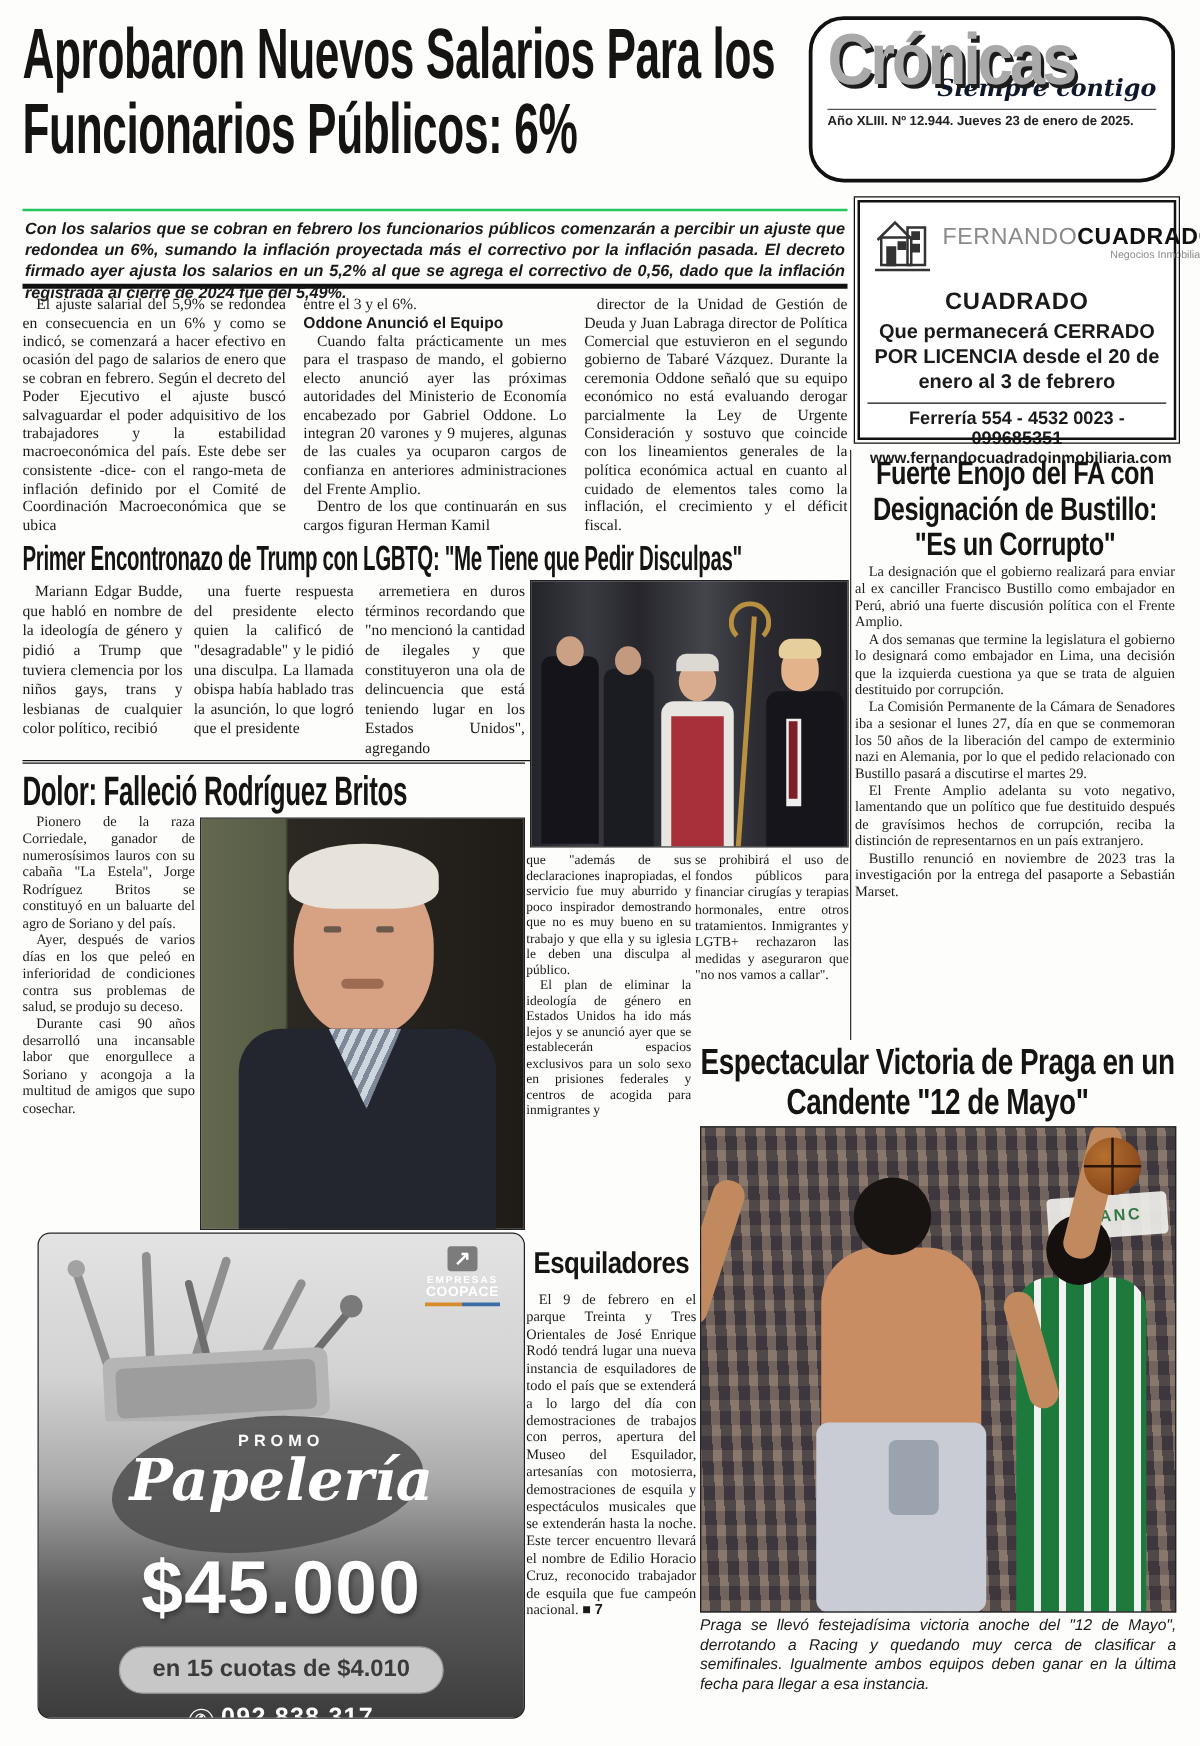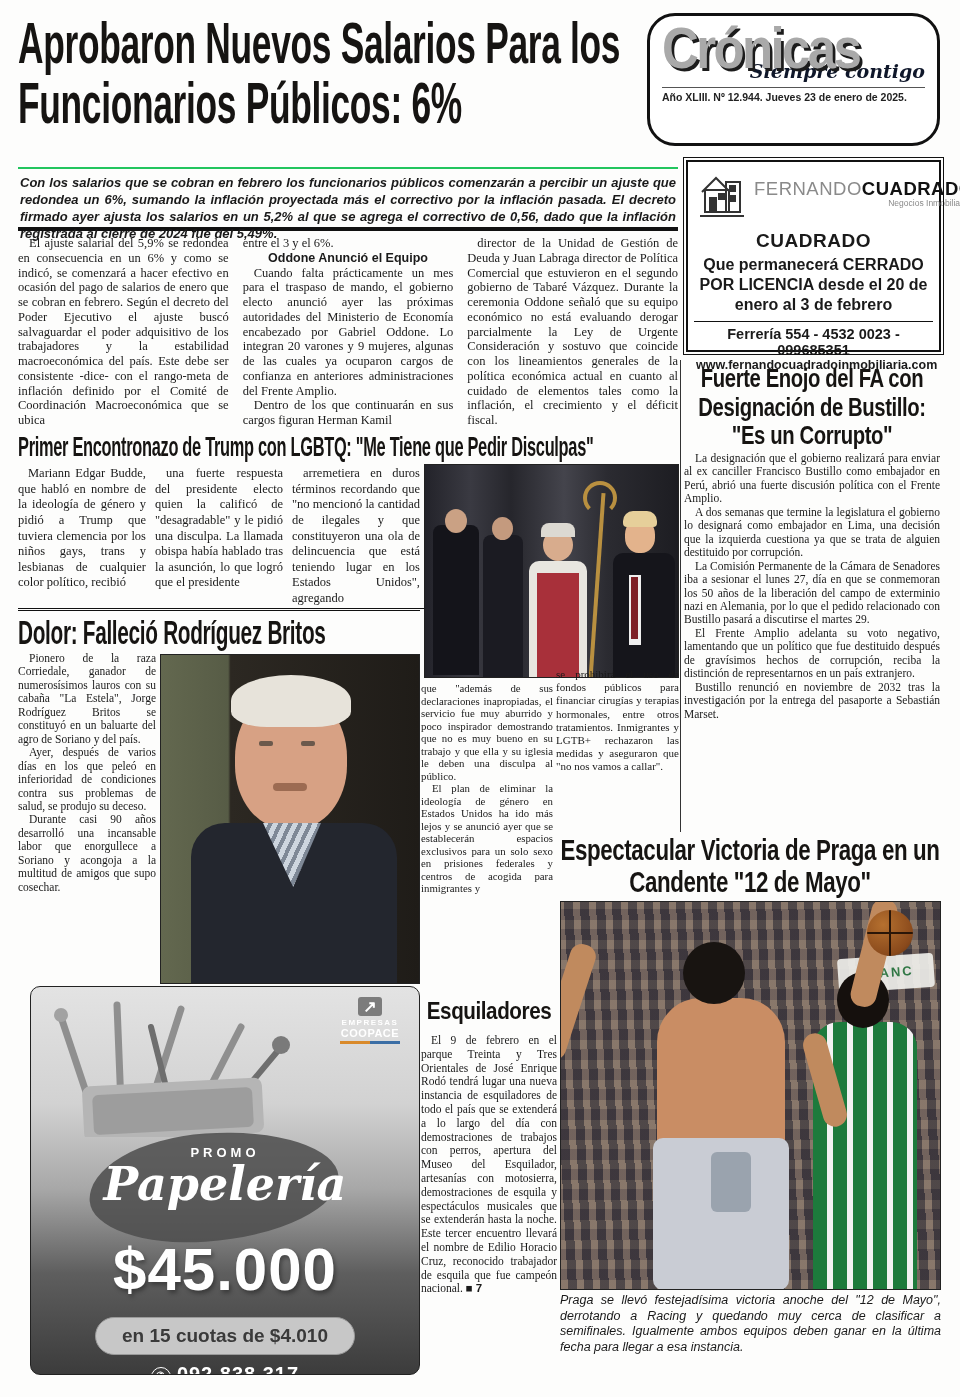--- a/index.html
+++ b/index.html
@@ -31,28 +31,28 @@
   .h-esquila{left:421px;top:997px;width:162px;margin-left:-13px;font-size:24px;transform:scaleX(.86);
              transform-origin:50% 0;text-align:center;}
   
   .lede{left:18px;top:167px;width:660px;height:64px;border-top:2px solid #22c55e;border-bottom:4px solid #111;
         box-sizing:border-box;padding:6px 2px;font-family:"Liberation Sans",sans-serif;font-style:italic;
         font-weight:600;font-size:13px;line-height:1.3;}
   .vrule{left:680px;top:360px;width:0;height:472px;border-left:1px solid #333;}
   
   .body-col{font-size:12.5px;line-height:1.18;overflow:hidden;}
   .small-col{font-size:11.5px;line-height:1.17;}
-  .subhead{font-family:"Liberation Sans",sans-serif;font-weight:700;text-align:center;font-size:12.5px;text-indent:0 !important;}
+  .subhead{font-family:"Liberation Sans",sans-serif;font-weight:700;font-size:12.5px;text-indent:0 !important;}
   .cols3{left:18px;top:236px;width:660px;height:192px;display:flex;gap:14px;}
   .cols3 > div{flex:1;}
   .trump-cols{left:18px;top:466px;width:402px;height:140px;display:flex;gap:9px;border-bottom:1.5px solid #111;padding-bottom:4px;box-sizing:content-box;}
   .trump-cols > div{flex:1;font-size:12.5px;line-height:1.25;overflow:hidden;}
   .britos-col{left:18px;top:652px;width:138px;height:330px;}
   .cont1{left:421px;top:682px;width:132px;height:302px;font-size:10.8px;line-height:1.16;}
-  .cont2{left:556px;top:668px;width:123px;height:162px;font-size:11px;line-height:1.2;}
+  .cont2{left:556px;top:682px;width:123px;height:162px;font-size:11px;line-height:1.2;}
   .bustillo-body{left:684px;top:452px;width:256px;height:382px;}
   .esquila-body{left:421px;top:1034px;width:136px;height:348px;font-size:11.5px;line-height:1.2;}
   .caption{left:560px;top:1293px;width:381px;font-family:"Liberation Sans",sans-serif;font-style:italic;
            font-weight:500;font-size:12.5px;line-height:1.25;}
   
   .cuadrado{left:686px;top:160px;width:255px;height:192px;border:2px solid #111;outline:1px solid #111;outline-offset:2px;
             background:#fff;box-sizing:border-box;padding:6px 8px;font-family:"Liberation Sans",sans-serif;}
   .cu-head{display:flex;align-items:flex-start;gap:6px;}
   .cu-brand{font-size:18.5px;letter-spacing:.5px;margin-top:10px;white-space:nowrap;}
   .cu-brand .lt{color:#8a8a8a;font-weight:400;}
@@ -158,21 +158,21 @@
       </div>
   </div>
 
   <div class="abs vrule"></div>
   <div class="abs hl cond h-bustillo">Fuerte Enojo del FA con Designación de Bustillo: "Es un Corrupto"</div>
   <div class="abs body-col small-col just bustillo-body">
     <p>La designación que el gobierno realizará para enviar al ex canciller Francisco Bustillo como embajador en Perú, abrió una fuerte discusión política con el Frente Amplio.</p>
     <p>A dos semanas que termine la legislatura el gobierno lo designará como embajador en Lima, una decisión que la izquierda cuestiona ya que se trata de alguien destituido por corrupción.</p>
     <p>La Comisión Permanente de la Cámara de Senadores iba a sesionar el lunes 27, día en que se conmemoran los 50 años de la liberación del campo de exterminio nazi en Alemania, por lo que el pedido relacionado con Bustillo pasará a discutirse el martes 29.</p>
     <p>El Frente Amplio adelanta su voto negativo, lamentando que un político que fue destituido después de gravísimos hechos de corrupción, reciba la distinción de representarnos en un país extranjero.</p>
-    <p>Bustillo renunció en noviembre de 2032 tras la investigación por la entrega del pasaporte a Sebastián Marset.</p>
+    <p>Bustillo renunció en noviembre de 2023 tras la investigación por la entrega del pasaporte a Sebastián Marset.</p>
   </div>
 
   <div class="abs hl cond h-trump">Primer Encontronazo de Trump con LGBTQ: "Me Tiene que Pedir Disculpas"</div>
   <div class="abs trump-cols body-col">
     <div class="just">
         <p style="text-indent:10px">Mariann Edgar Budde, que habló en nombre de la ideología de género y pidió a Trump que tuviera clemencia por los niños gays, trans y lesbianas de cualquier color político, recibió</p>
       </div>
     <div class="just">
         <p>una fuerte respuesta del presidente electo quien la calificó de "desagradable" y le pidió una disculpa. La llamada obispa había hablado tras la asunción, lo que logró que el presidente</p>
       </div>

